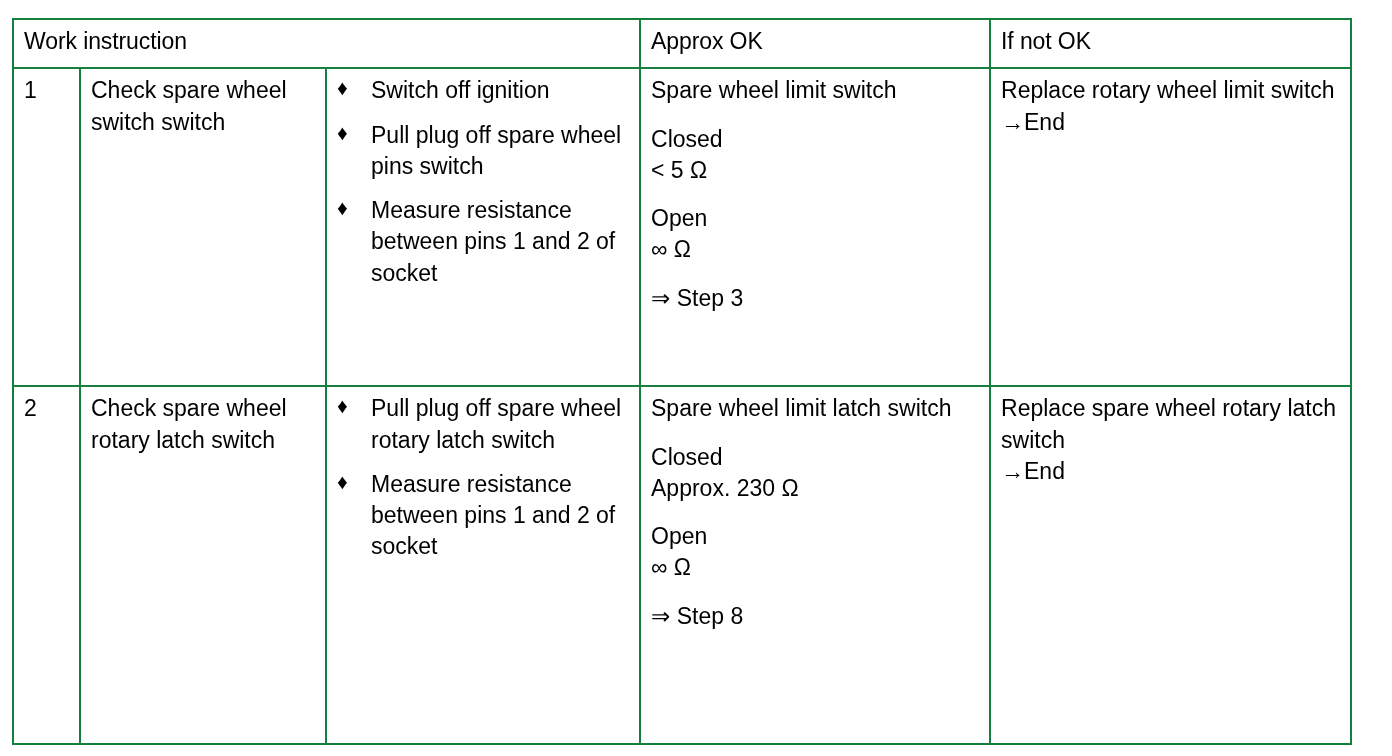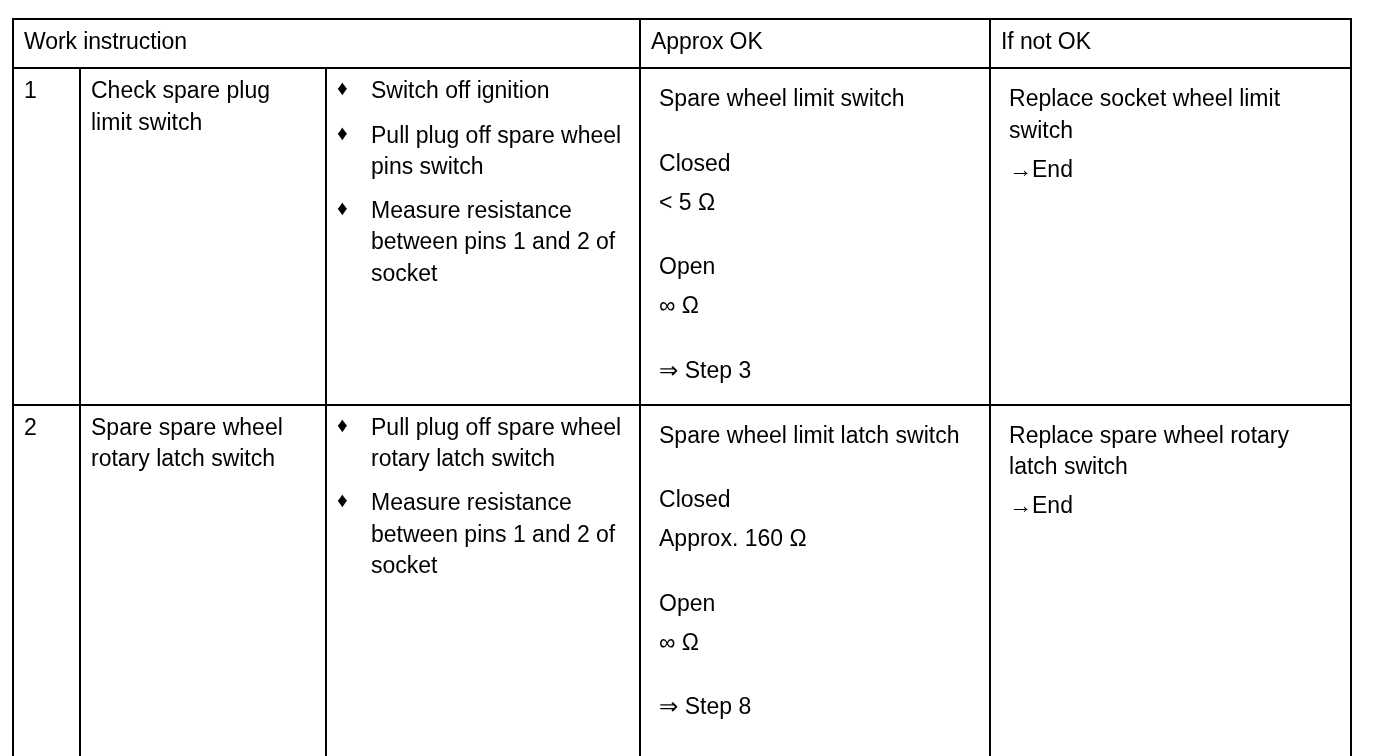--- a/index.html
+++ b/index.html
@@ -26,21 +26,21 @@
     position: absolute;
     left: 12px;
     top: 18px;
     width: 1338px;
     border-collapse: collapse;
     table-layout: fixed;
   }
 
   table.wi-table td,
   table.wi-table th {
-    border: 2px solid #000000;
+    border: 2px solid #15803d;
     vertical-align: top;
     padding: 6px 10px 10px 10px;
     font-size: 23px;
     line-height: 1.36;
     font-weight: normal;
     text-align: left;
   }
 
   
   col.c-step     { width: 67px; }
@@ -78,21 +78,21 @@
   ul.bullets li:last-child { margin-bottom: 0; }
   ul.bullets li .bullet-glyph {
     position: absolute;
     left: 0;
     top: -1px;
     font-size: 21px;
     line-height: 1.36;
   }
 
   .lines p {
-    margin: 8px;
+    margin: 0;
   }
   .lines p.spacer {
     height: 17px;
     margin: 0;
   }
 </style>
 </head>
 <body>
 
 <div class="page">
@@ -112,21 +112,21 @@
         <th class="hdr">Approx OK</th>
         <th class="hdr">If not OK</th>
       </tr>
     </thead>
 
     <tbody>
 
       <tr>
         <td class="step-cell row1">1</td>
 
-        <td class="row1">Check spare plug limit switch</td>
+        <td class="row1">Check spare wheel switch switch</td>
 
         <td class="row1">
           <ul class="bullets">
             <li>
               <span class="bullet-glyph">♦</span>
               <span>Switch off ignition</span>
             </li>
             <li>
               <span class="bullet-glyph">♦</span>
               <span>Pull plug off spare wheel pins switch</span>
@@ -147,50 +147,50 @@
             <p class="spacer"></p>
             <p>Open</p>
             <p>∞ Ω</p>
             <p class="spacer"></p>
             <p>⇒ Step 3</p>
           </div>
         </td>
 
         <td class="row1">
           <div class="lines">
-            <p>Replace socket wheel limit switch</p>
+            <p>Replace rotary wheel limit switch</p>
             <p>→End</p>
           </div>
         </td>
       </tr>
 
       <tr>
         <td class="step-cell row2">2</td>
 
-        <td class="row2">Spare spare wheel rotary latch switch</td>
+        <td class="row2">Check spare wheel rotary latch switch</td>
 
         <td class="row2">
           <ul class="bullets">
             <li>
               <span class="bullet-glyph">♦</span>
               <span>Pull plug off spare wheel rotary latch switch</span>
             </li>
             <li>
               <span class="bullet-glyph">♦</span>
               <span>Measure resistance between pins 1 and 2 of socket</span>
             </li>
           </ul>
         </td>
 
         <td class="row2">
           <div class="lines">
             <p>Spare wheel limit latch switch</p>
             <p class="spacer"></p>
             <p>Closed</p>
-            <p>Approx. 160 Ω</p>
+            <p>Approx. 230 Ω</p>
             <p class="spacer"></p>
             <p>Open</p>
             <p>∞ Ω</p>
             <p class="spacer"></p>
             <p>⇒ Step 8</p>
           </div>
         </td>
 
         <td class="row2">
           <div class="lines">

